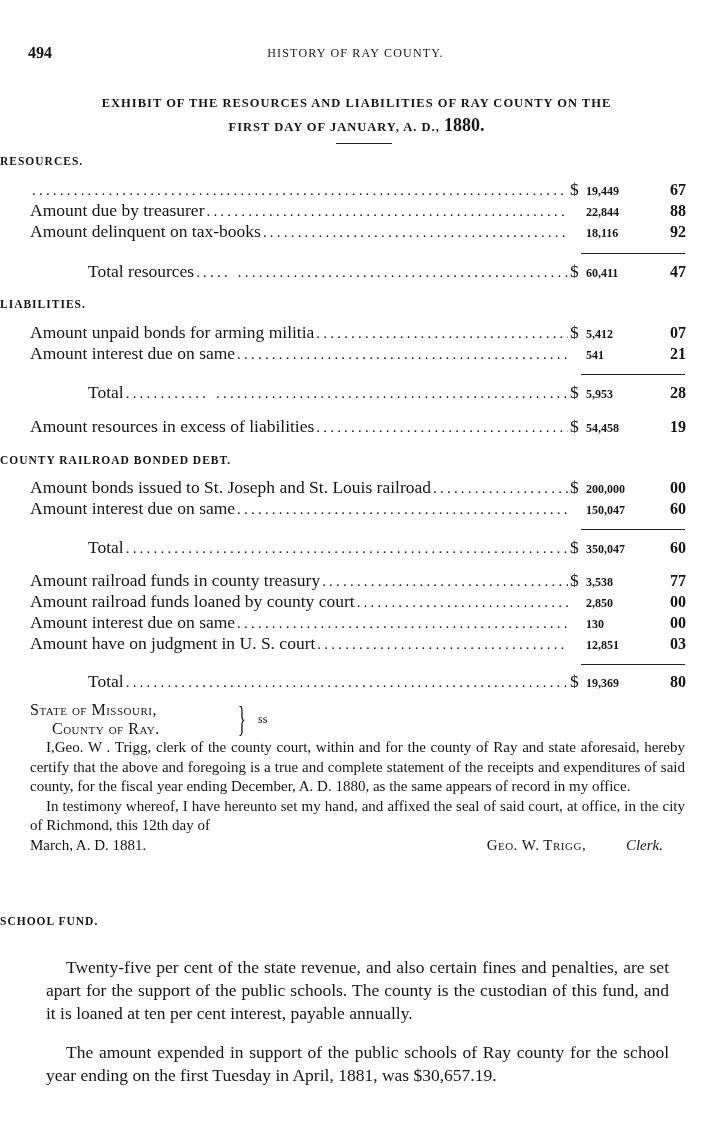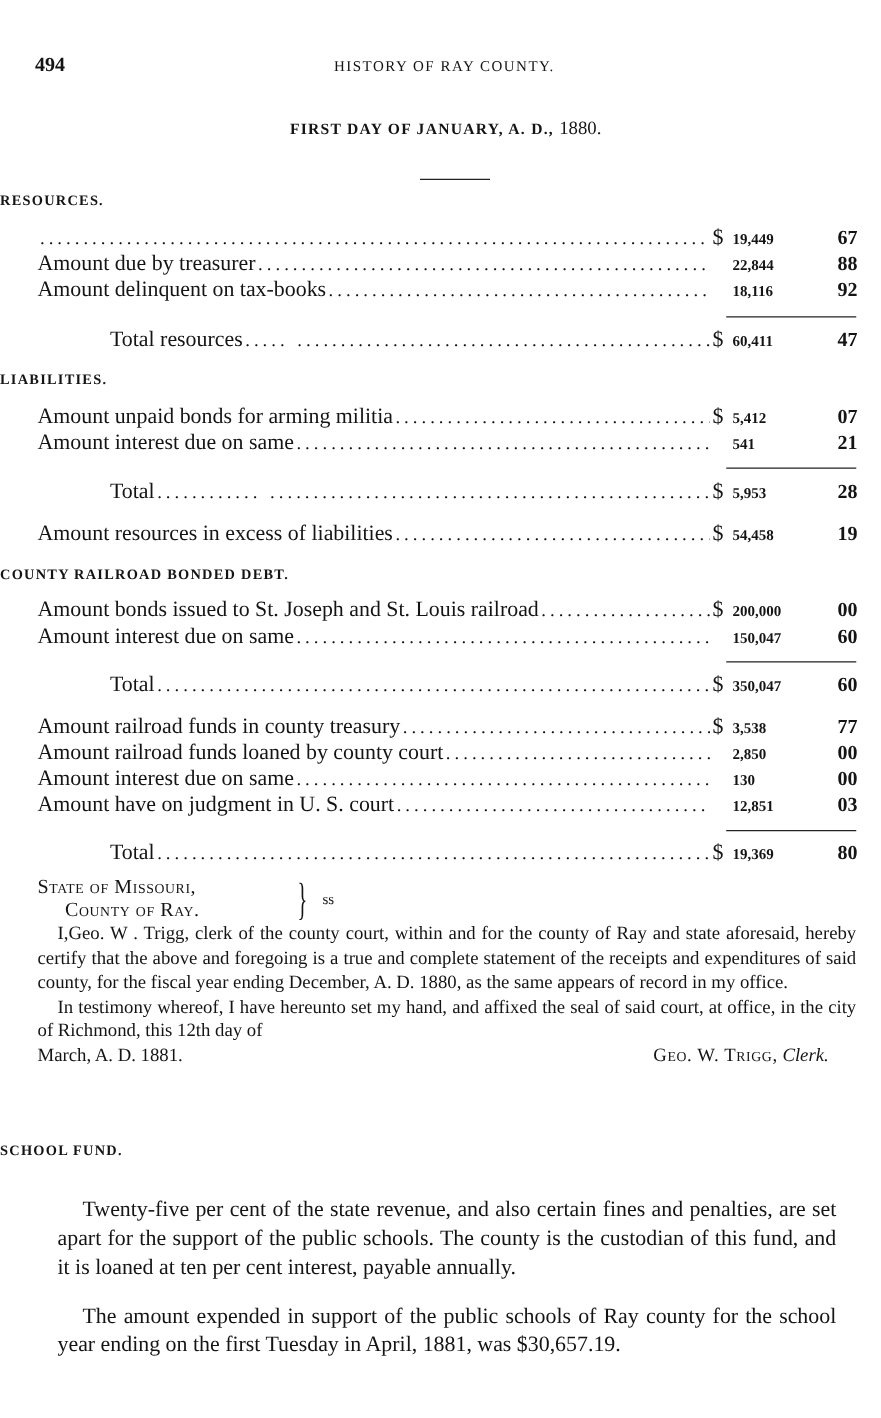--- a/index.html
+++ b/index.html
@@ -14,21 +14,21 @@
   }
   .page-number { position: absolute; left: 0; top: 0; font-size: 16px; font-weight: bold; }
   .running-title {
     position: absolute; left: 0; right: 0; top: 2px; text-align: center;
     font-size: 12px; letter-spacing: 1.2px; font-variant: small-caps; text-transform: uppercase;
   }
   .exhibit-title {
     position: absolute; top: 92px; left: 28px; right: 20px; text-align: center;
     font-size: 12.5px; font-weight: bold; letter-spacing: 1px; line-height: 22px;
   }
-  .exhibit-title .year { font-size: 15px; letter-spacing: 0; font-weight: normal; }
+  .exhibit-title .year { font-size: 18px; letter-spacing: 0; font-weight: bold; }
   .short-rule { position: absolute; top: 143px; left: 336px; width: 56px; height: 0; border-top: 1.5px solid #222; }
   .sec-head {
     position: absolute; left: 0; right: 0; text-align: left;
     font-size: 11.5px; font-weight: bold; letter-spacing: 1px;
   }
   .ledger { position: absolute; left: 30px; width: 656px; }
   .row {
     position: relative; height: 21px; line-height: 21px; font-size: 17.5px;
     white-space: nowrap; display: flex; align-items: baseline;
   }
@@ -56,35 +56,36 @@
   .ss { position: absolute; top: 712px; left: 258px; font-size: 12px; }
   .para {
     position: absolute; left: 30px; width: 655px; font-size: 15px; line-height: 19.5px;
     text-align: justify;
   }
   .para p { margin: 0; text-indent: 16px; text-align: justify; }
   .sig-line { position: relative; height: 20px; }
   .sig-line .date { position: absolute; left: 0; top: 0; }
   .sig-line .sig { position: absolute; right: 22px; top: 0; }
   .sig .sc { font-variant: small-caps; letter-spacing: 0.5px; }
-  .sig .it { font-style: italic; }
+  .sig .it { font-style: italic; margin-left: 36px; }
   .para2 { position: absolute; left: 30px; width: 655px; font-size: 17.5px; line-height: 23px; }
   .para2 p { margin: 16px; text-indent: 20px; text-align: justify; }
 </style>
 </head>
 <body>
 
 <div class="page">
 
   <div class="running-head">
     <span class="page-number">494</span>
     <div class="running-title">HISTORY OF RAY COUNTY.</div>
   </div>
 
   <div class="exhibit-title">
+    <div>EXHIBIT OF THE RESOURCES AND LIABILITIES OF RAY COUNTY ON THE</div>
     <div>
       <span>FIRST DAY OF JANUARY, A. D.,</span>
       <span class="year">1880.</span>
     </div>
   </div>
   <div class="short-rule"></div>
 
   <div class="sec-head" style="top:155px;">RESOURCES.</div>
   <div class="ledger" style="top:179px;">
     <div class="row">

